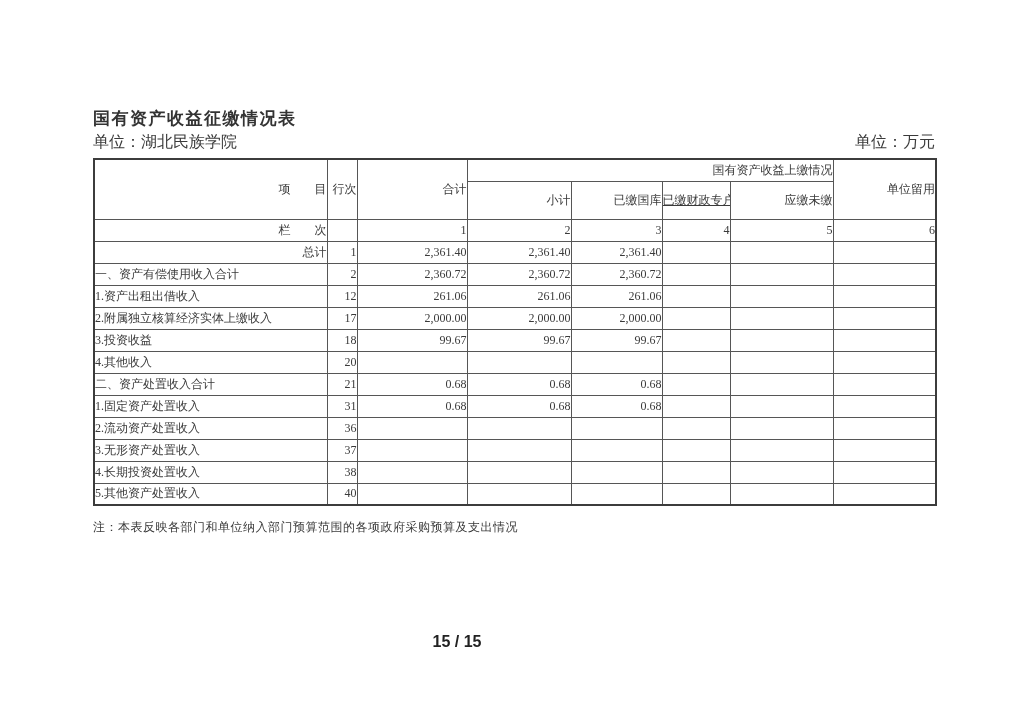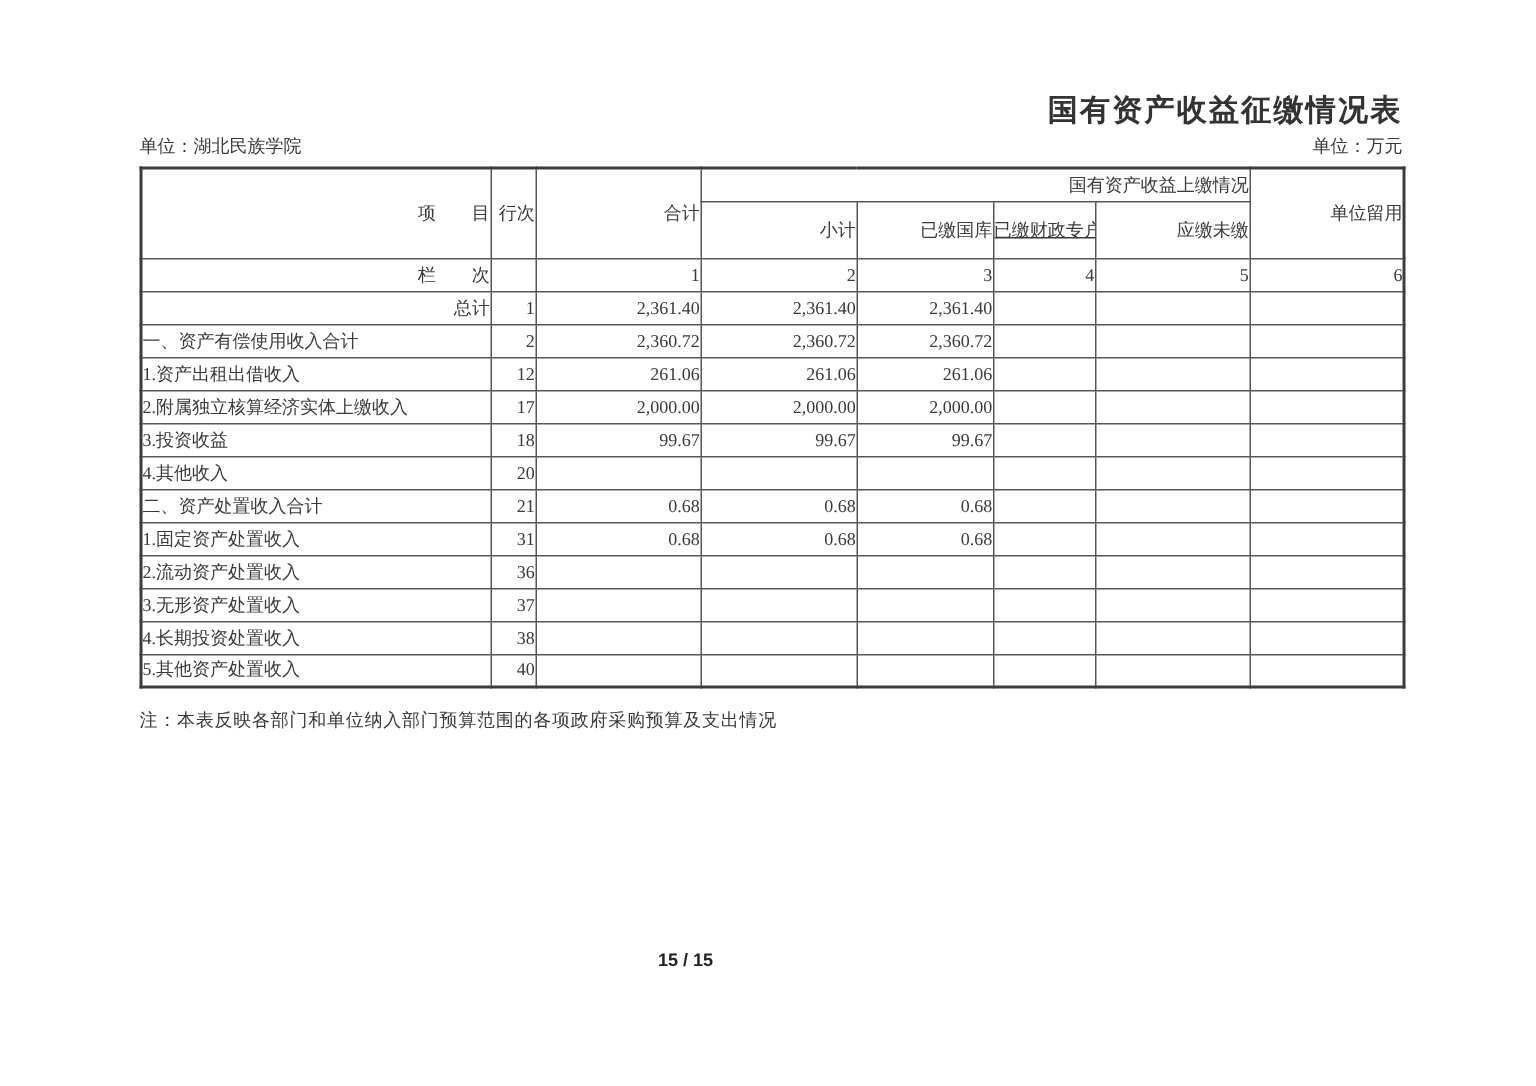--- a/index.html
+++ b/index.html
@@ -7,38 +7,38 @@
   .page{
     position:relative;
     width:1024px;height:724px;
     background:#ffffff;
     font-family:"Liberation Serif","DejaVu Serif",serif;
     color:#3a3a3a;
     overflow:hidden;
   }
   .content{position:absolute;left:93px;top:0;width:842px;}
   .title{
-    margin-top:60px;
-    text-align:right;
-    font-size:20px;
+    margin-top:107px;
+    text-align:left;
+    font-size:17px;
     font-weight:bold;
     letter-spacing:1.5px;
     color:#333333;
   }
   .form-code{
     margin-top:12px;
     text-align:right;
     font-size:12px;
     letter-spacing:1px;
   }
   .meta-row{
     margin-top:2px;
     display:flex;
     justify-content:space-between;
-    font-size:12px;
+    font-size:16px;
   }
   table.report{
     margin-top:5px;
     width:842px;
     table-layout:fixed;
     border-collapse:collapse;
     border:2px solid #3c3c3c;
   }
   table.report th, table.report td{
     border:1px solid #565656;
@@ -61,21 +61,21 @@
   .ind{padding-left:19px;}
   .note{
     margin-top:13px;
     font-size:12px;
     letter-spacing:0.5px;
   }
   .footer{
     position:absolute;
     left:0;top:633px;width:914px;
     text-align:center;
-    font-size:12px;
+    font-size:16px;
     font-weight:bold;
     font-family:"Liberation Sans","DejaVu Sans",sans-serif;
     color:#222222;
   }
 </style>
 </head>
 <body>
 
 <div class="page">
   <div class="content">

